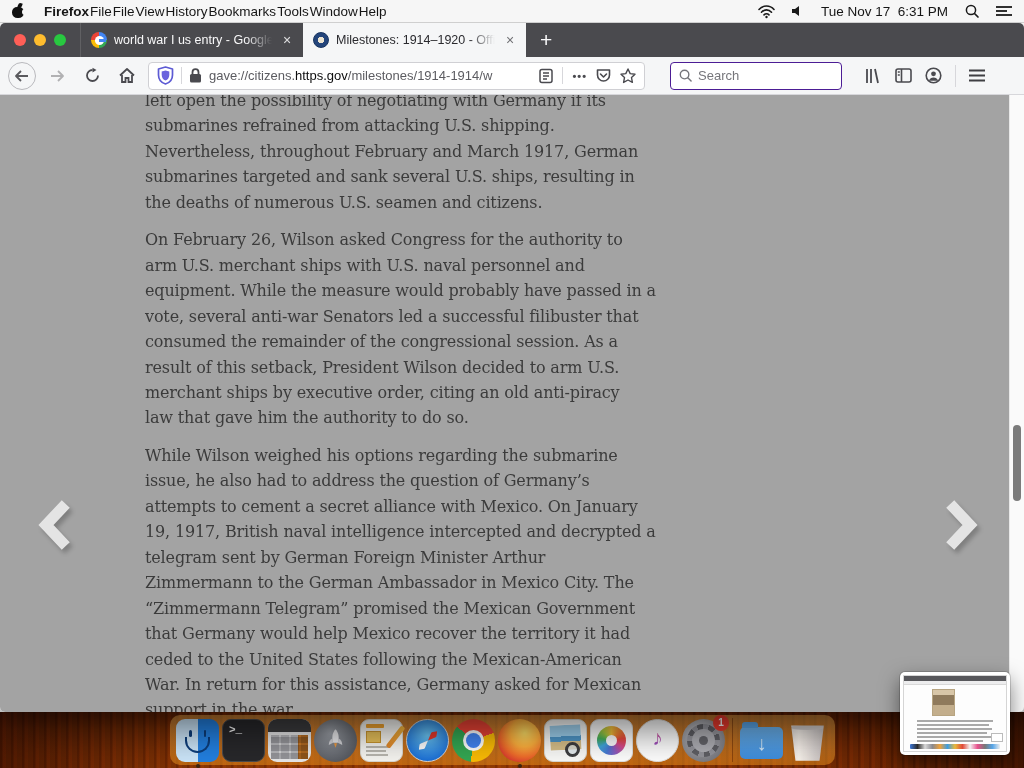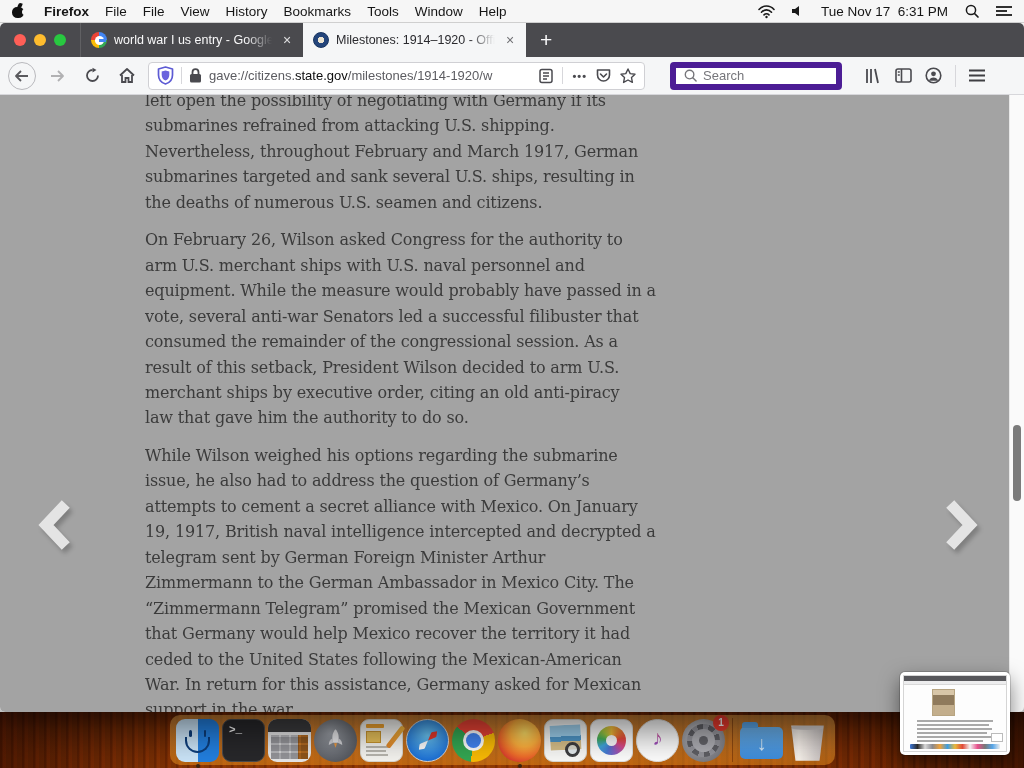--- a/index.html
+++ b/index.html
@@ -52,21 +52,21 @@
   .navbtn.circled { border:1px solid #b9b9bd; border-radius:50%; }
   .urlbar { height:28px; flex:none; width:497px; background:#fff; border:1px solid #d0d0d4; border-radius:4px;
             display:flex; align-items:center; padding:0 8px; gap:7px; }
   .vsep { width:1px; height:17px; background:#d7d7db; flex:none; }
   .url-text { font-size:13px; white-space:nowrap; overflow:hidden; position:relative; flex:1; color:#5c5c61; }
   .url-text .domain { color:#0c0c0d; }
   .url-text::after { content:""; position:absolute; right:0; top:0; bottom:0; width:30px;
             background:linear-gradient(90deg, rgba(255,255,255,0), #fff 85%); }
   .url-actions { display:flex; align-items:center; gap:9px; flex:none; }
   .dots { font-size:11px; letter-spacing:1px; color:#4a4a4f; font-weight:bold; }
-  .searchbar { height:28px; width:172px; background:#fff; border:6px solid #4c1d95; border-radius:4px;
+  .searchbar { height:28px; width:172px; background:#fff; border:1px solid #4c1d95; border-radius:4px;
             display:flex; align-items:center; padding:0 8px; gap:6px; flex:none; margin-left:18px; }
   .searchbar input { border:none; outline:none; width:110px; font-size:13px; color:#404045; background:transparent; font-family:"Liberation Sans",sans-serif; }
   .searchbar input::placeholder { color:#76767b; opacity:1; }
   .toolicons { display:flex; align-items:center; gap:13px; margin-left:16px; }
 
   
   .content { position:absolute; top:72px; left:0; right:0; bottom:0; background:#a3a3a3; overflow:hidden; }
   .article { position:absolute; left:145px; top:-7px; width:472px; font-family:"DejaVu Serif", serif;
              font-size:16px; line-height:25.45px; color:#3b3b3b; letter-spacing:-0.15px; }
   .article p { margin:0 0 12px 0; white-space:nowrap; }
@@ -164,21 +164,21 @@
 
 <div class="screen">
 
   <div class="menubar">
     <div class="left">
       <span class="apple">
           <span class="leaf"></span>
           <span class="body"></span>
           <span class="bite"></span>
         </span>
-      <span id="menu-items" style="display:flex; gap:16px;">
+      <span id="menu-items" style="display:flex; gap:1px;">
           <span class="menu-item app-name">Firefox</span>
           <span class="menu-item">File</span>
           <span class="menu-item">File</span>
           <span class="menu-item">View</span>
           <span class="menu-item">History</span>
           <span class="menu-item">Bookmarks</span>
           <span class="menu-item">Tools</span>
           <span class="menu-item">Window</span>
           <span class="menu-item">Help</span>
         </span>
@@ -264,21 +264,21 @@
       <div class="urlbar">
         <svg width="17" height="19" viewBox="0 0 17 19">
             <path d="M8.5 1 L15.5 3 V9 C15.5 13.5 12.6 16.7 8.5 18 C4.4 16.7 1.5 13.5 1.5 9 V3 Z" fill="none" stroke="#5d5bd4" stroke-width="1.7" stroke-linejoin="round"></path>
             <path d="M8.5 4.4 L12.3 5.5 V9 C12.3 11.6 10.8 13.6 8.5 14.6 C6.2 13.6 4.7 11.6 4.7 9 V5.5 Z" fill="#6a63dd"></path>
           </svg>
         <span class="vsep"></span>
         <svg width="13" height="15" viewBox="0 0 13 15">
             <rect x="1" y="6" width="11" height="8.5" rx="1.5" fill="#4a4a4f"></rect>
             <path d="M3.5 6 V4.2 A3 3 0 0 1 9.5 4.2 V6" fill="none" stroke="#4a4a4f" stroke-width="1.8"></path>
           </svg>
-        <span class="url-text"><span>gave://</span><span>citizens.</span><span class="domain">state.gov</span><span>/milestones/1914-1920/w</span></span>
+        <span class="url-text"><span>gave://</span><span>citizens.</span><span class="domain">https.gov</span><span>/milestones/1914-1914/w</span></span>
         <span class="url-actions">
           <svg width="14" height="14" viewBox="0 0 14 14">
               <rect x="1" y="0.5" width="12" height="13" rx="2" fill="none" stroke="#4a4a4f" stroke-width="1.5"></rect>
               <line x1="4" y1="4" x2="10" y2="4" stroke="#4a4a4f" stroke-width="1.4"></line>
               <line x1="4" y1="7" x2="10" y2="7" stroke="#4a4a4f" stroke-width="1.4"></line>
               <line x1="4" y1="10" x2="8" y2="10" stroke="#4a4a4f" stroke-width="1.4"></line>
             </svg>
           <span class="vsep"></span>
           <span class="dots">•••</span>
           <svg width="15" height="15" viewBox="0 0 15 15">

